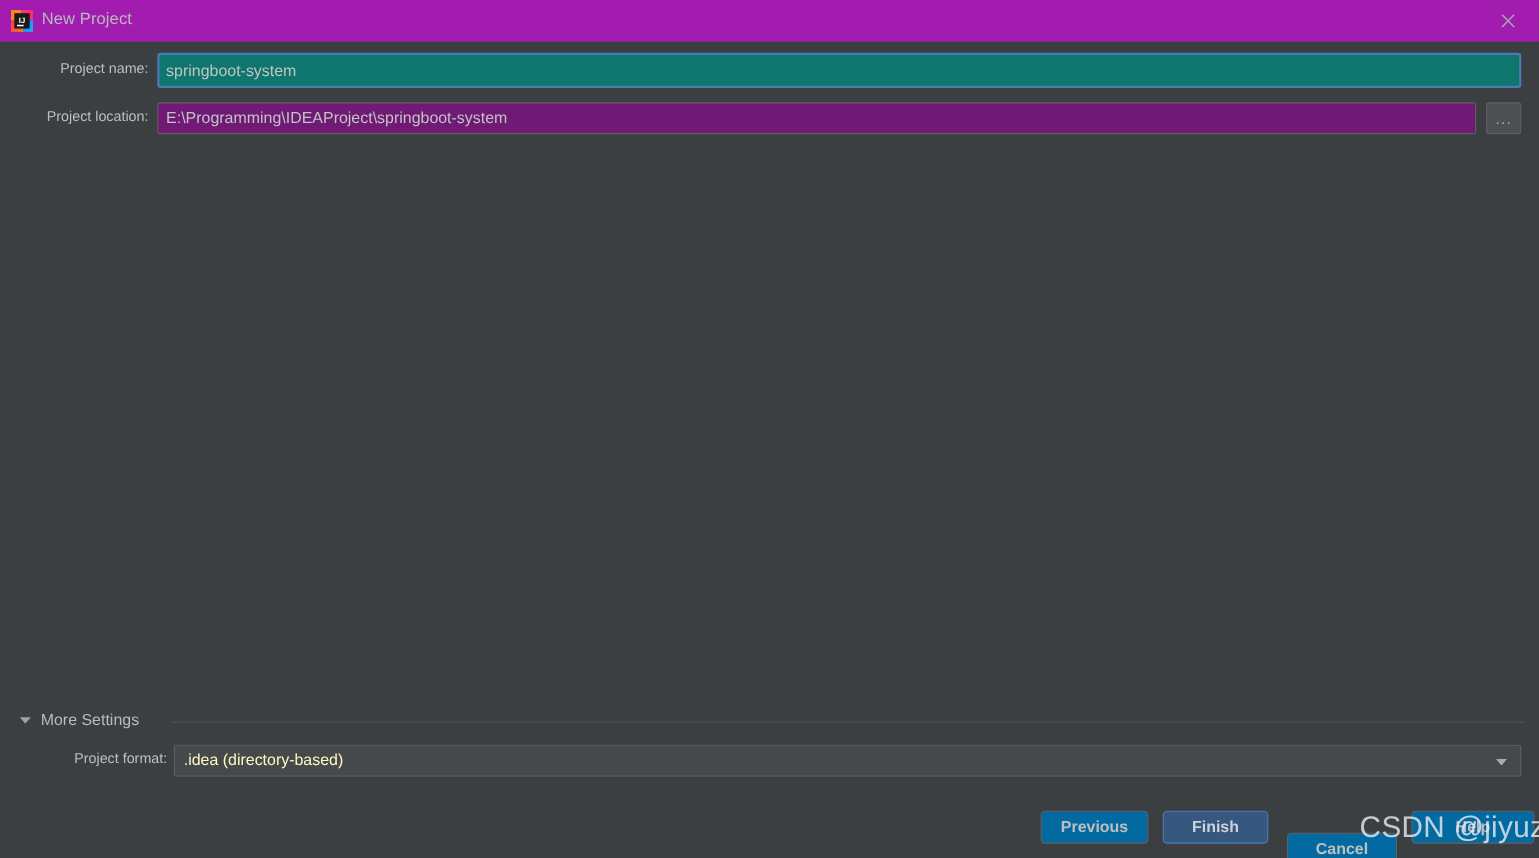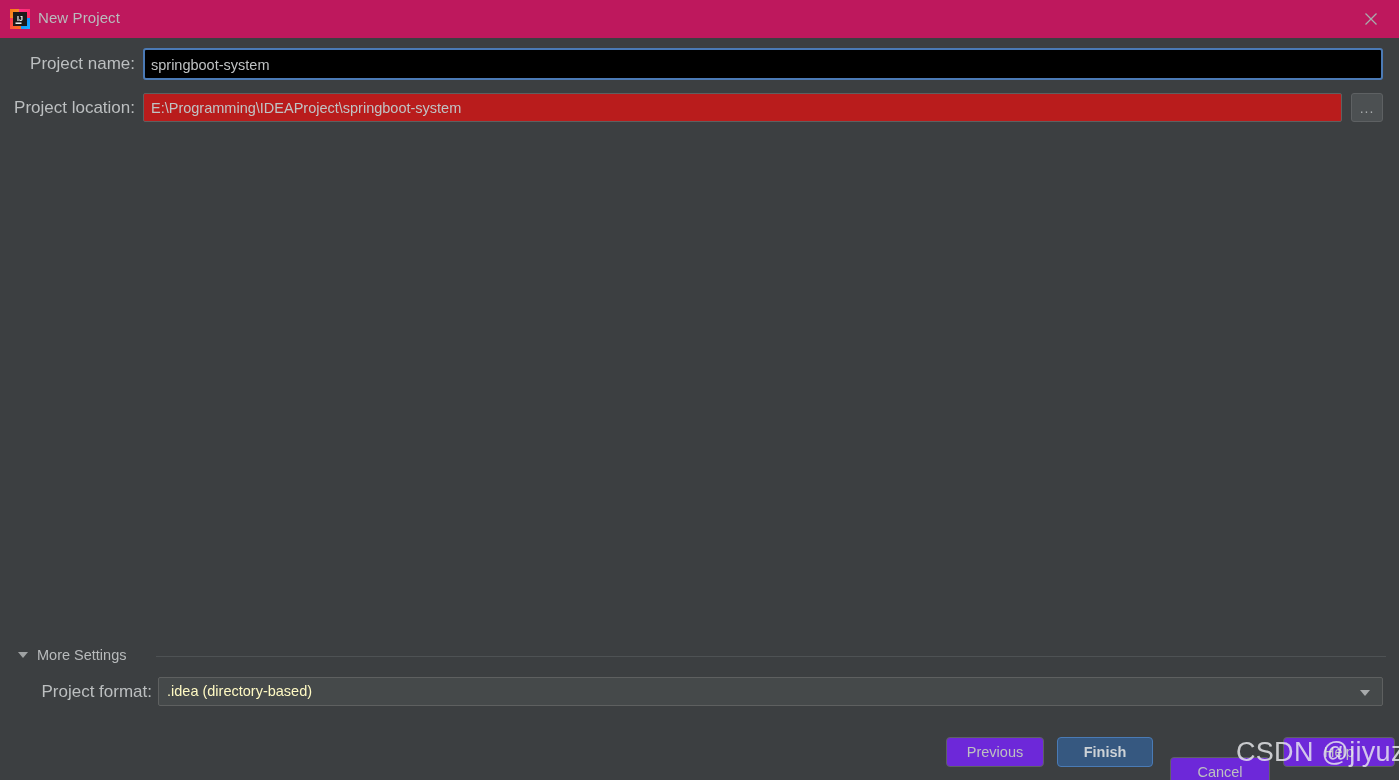--- a/index.html
+++ b/index.html
@@ -16,21 +16,21 @@
     font-size: 14px;
     color: #bbbbbb;
     position: relative;
   }
 
   
   #titlebar {
     position: absolute;
     left: 0; top: 0;
     width: 1399px; height: 38px;
-    background: #be185d;
+    background: #a21caf;
   }
 
   #app-logo {
     position: absolute;
     left: 10px; top: 9px;
     width: 20px; height: 20px;
   }
 
   #title-text {
     position: absolute;
@@ -46,49 +46,49 @@
     left: 1352px; top: 0px;
     width: 38px; height: 38px;
     cursor: pointer;
   }
   #close-button svg { position: absolute; left: 10px; top: 10px; }
 
   
   .field-label {
     position: absolute;
     text-align: right;
-    font-size: 17px;
+    font-size: 13px;
     color: #bcbfc0;
     white-space: nowrap;
   }
 
   #label-project-name   { left: 0px;  top: 54px; width: 135px; }
   #label-project-loc    { left: 0px;  top: 98px; width: 135px; }
   #label-project-format { left: 0px;  top: 682px; width: 152px; }
 
   .text-input {
     position: absolute;
-    background: #b91c1c;
+    background: #701a75;
     border: 1px solid #5e6060;
     border-radius: 2px;
     color: #c0c3c4;
     font-family: "Liberation Sans", sans-serif;
     font-size: 14.5px;
     padding: 0 7px;
     line-height: 28px;
     white-space: nowrap;
     overflow: hidden;
   }
 
   
   #input-project-name {
     left: 143px; top: 48px;
     width: 1240px; height: 32px;
     line-height: 30px;
-    background: #000000;
+    background: #0f766e;
     border: 2px solid #4b7ab5;
     border-radius: 3px;
     padding: 0 6px;
   }
 
   #input-project-location {
     left: 143px; top: 93px;
     width: 1199px; height: 29px;
   }
 
@@ -167,31 +167,32 @@
     width: 0; height: 0;
     border-left: 5px solid transparent;
     border-right: 5px solid transparent;
     border-top: 6px solid #a7aaab;
   }
 
   
   .dialog-button {
     position: absolute;
     height: 30px;
-    background: #6d28d9;
+    background: #0369a1;
     border: 1px solid #5e6163;
     border-radius: 4px;
     color: #bdc0c1;
     font-family: "Liberation Sans", sans-serif;
     font-size: 14.5px;
     display: flex;
     align-items: center;
     justify-content: center;
     cursor: pointer;
     white-space: nowrap;
+    font-weight: bold;
   }
 
   #button-previous { left: 946px;  top: 737px; width: 98px; }
   #button-finish {
     left: 1057px; top: 737px; width: 96px;
     background: #365880;
     border: 1px solid #4a7bb5;
     color: #cdd2d6;
     font-weight: bold;
   }

